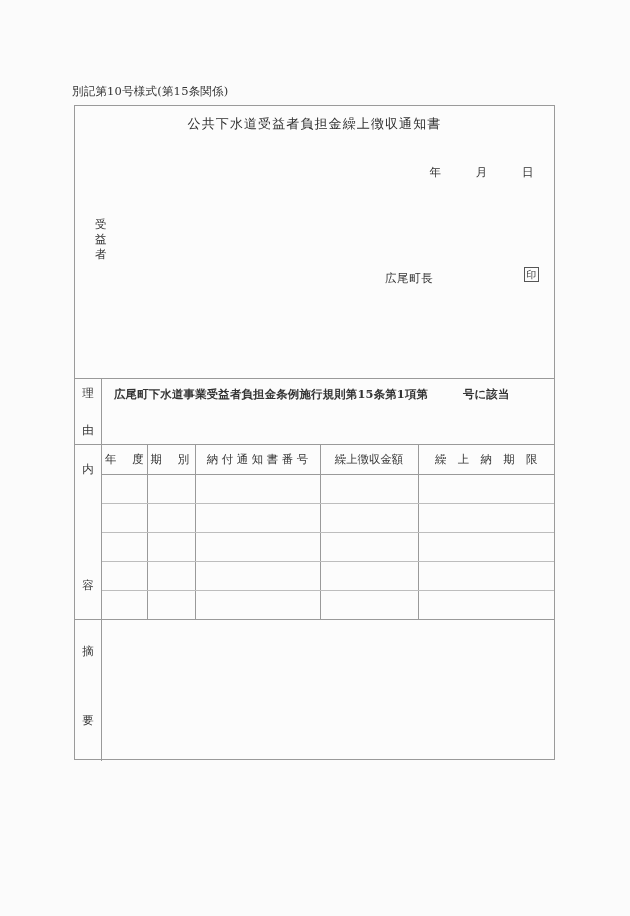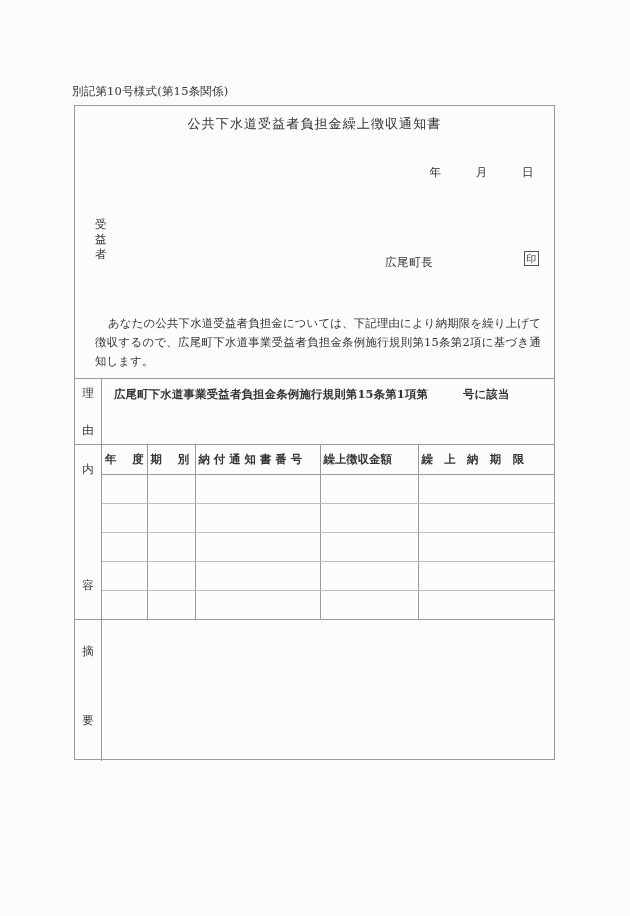--- a/index.html
+++ b/index.html
@@ -100,21 +100,21 @@
   .rf-key { letter-spacing: 5px; }
   .rf-suffix {
     position: absolute;
     left: 240px;
     top: 0;
   }
 
   .issuer {
     position: absolute;
     left: 310px;
-    top: 149px;
+    top: 165px;
     font-size: 11.5px;
     letter-spacing: 0.6px;
     color: #333;
     width: 150px;
   }
   .seal-box {
     position: absolute;
     left: 139px;
     top: -4px;
     width: 15px;
@@ -189,25 +189,25 @@
     border-left: 1.1px solid #9a9a9a;
     border-bottom: 1.1px solid #bdbdbd;
     box-sizing: border-box;
     height: 29px;
   }
   table.grid th:first-child, table.grid td:first-child {
     border-left: none;
   }
   table.grid tr:last-child td { border-bottom: none; }
   table.grid th {
-    font-weight: bold;
+    font-weight: normal;
     font-size: 11.4px;
     color: #333;
     border-bottom: 1.1px solid #9a9a9a;
-    text-align: left;
+    text-align: center;
     padding: 0 3px;
     white-space: nowrap;
   }
   .th-tight { letter-spacing: 2.2px; }
 
   
   .remarks { height: 142px; }
   .remarks .v-label { padding: 24px 0 34px 0; }
 
   
@@ -241,21 +241,20 @@
         <div class="recipient-label">受益者</div>
         <div class="recipient-fields">
         </div>
       </div>
 
       <div class="issuer">
         <span>広尾町長</span>
         <span class="seal-box">印</span>
       </div>
 
-      <div class="body-text">あなたの公共下水道受益者負担金については、下記理由により納期限を繰り上げて徴収するので、広尾町下水道事業受益者負担金条例施行規則第15条第2項に基づき通知します。</div>
     </div>
 
     <div class="section reason">
       <div class="v-label">
         <span>理</span>
         <span>由</span>
       </div>
       <div class="sec-body">
         <span>広尾町下水道事業受益者負担金条例施行規則第15条第1項第　　　号に該当</span>
       </div>

